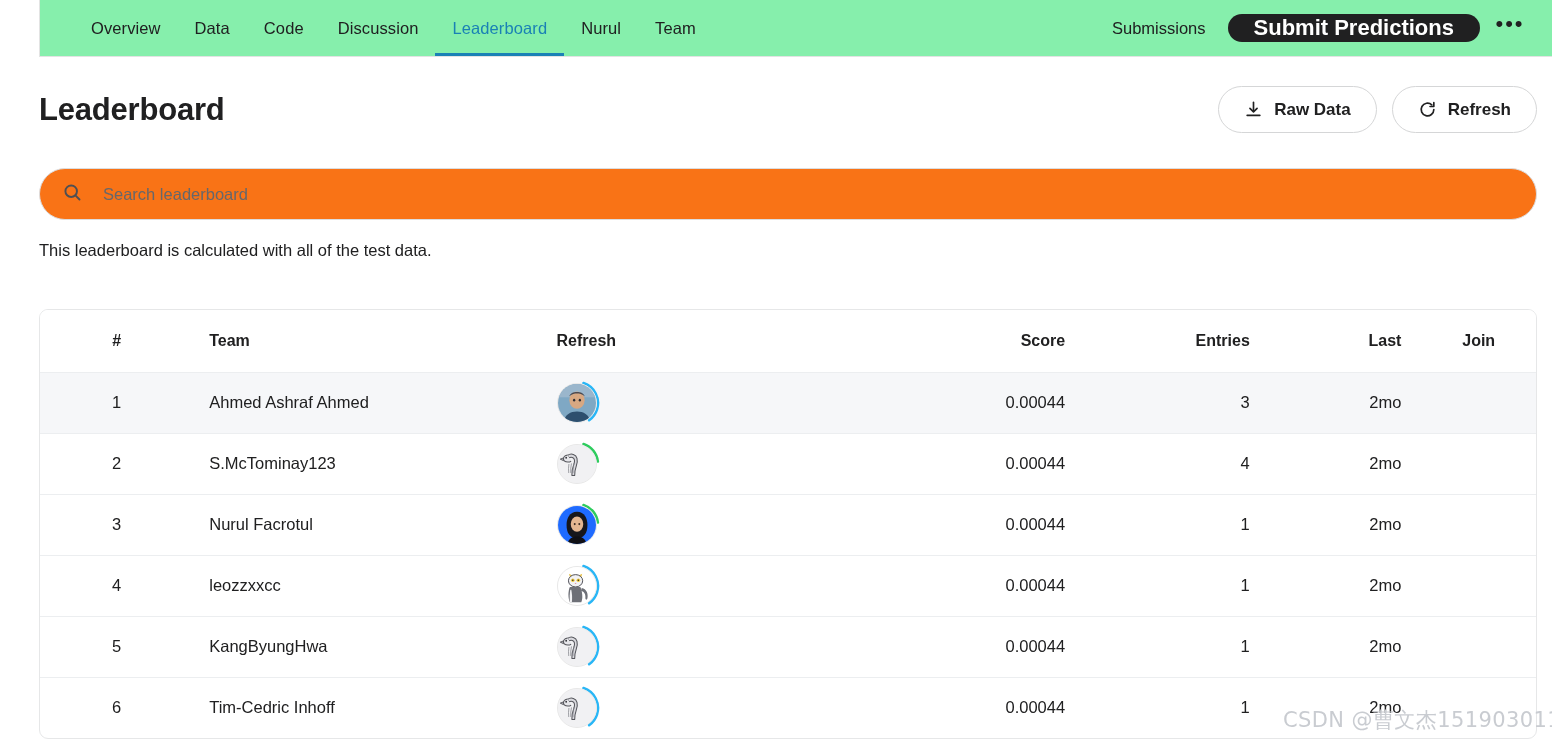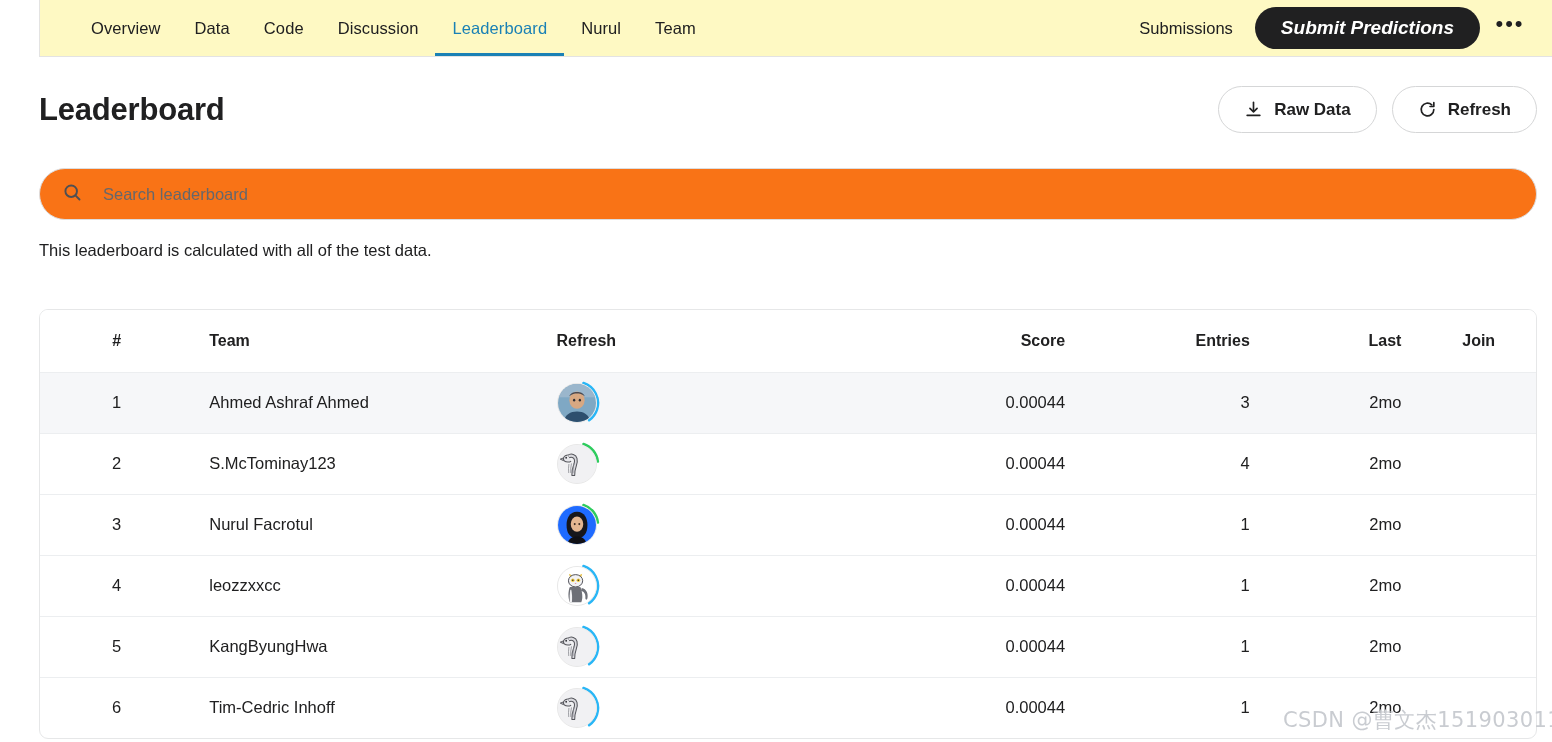--- a/index.html
+++ b/index.html
@@ -8,21 +8,21 @@
     width: 1552px; height: 742px;
     background: #ffffff;
     font-family: "Liberation Sans", sans-serif;
     -webkit-font-smoothing: antialiased;
   }
   #page { position: relative; width: 1552px; height: 742px; overflow: hidden; background: #fff; }
 
   
   .navbar {
     position: absolute; left: 39px; top: 0; width: 1513px; height: 57px;
-    background: #fef9c3;
+    background: #86efac;
     border-left: 1px solid #e3e3e3;
     border-bottom: 1px solid #e3e3e3;
     display: flex; align-items: center;
   }
   .nav-tabs { display: flex; align-items: center; height: 100%; margin-left: 34px; }
   .tab {
     position: relative; height: 100%;
     display: flex; align-items: center;
     padding: 0 17px;
     font-size: 16.5px; color: #202021; letter-spacing: .1px;
@@ -34,27 +34,26 @@
     height: 3px; background: #1a81b5;
   }
   .nav-right {
     margin-left: auto; display: flex; align-items: center; gap: 0; padding-right: 22px;
   }
   .nav-link {
     font-size: 16.5px; color: #202021; cursor: pointer; padding: 0 14px; white-space: nowrap;
   }
   .btn-primary {
     background: #202021; color: #fff;
-    font-size: 19px; font-weight: bold;
+    font-size: 22px; font-weight: bold;
     border: none; border-radius: 999px;
-    height: 42px; padding: 0 26px;
+    height: 28px; padding: 0 26px;
     margin-left: 8px; cursor: pointer;
     font-family: "Liberation Sans", sans-serif;
     white-space: nowrap;
-    font-style: italic;
   }
   .more-btn {
     width: 40px; height: 40px; margin-left: 10px;
     display: flex; align-items: center; justify-content: center;
     border-radius: 50%; cursor: pointer;
     color: #202021; font-size: 22px; line-height: 0; letter-spacing: 2px;
     padding-bottom: 8px;
   }
 
   

